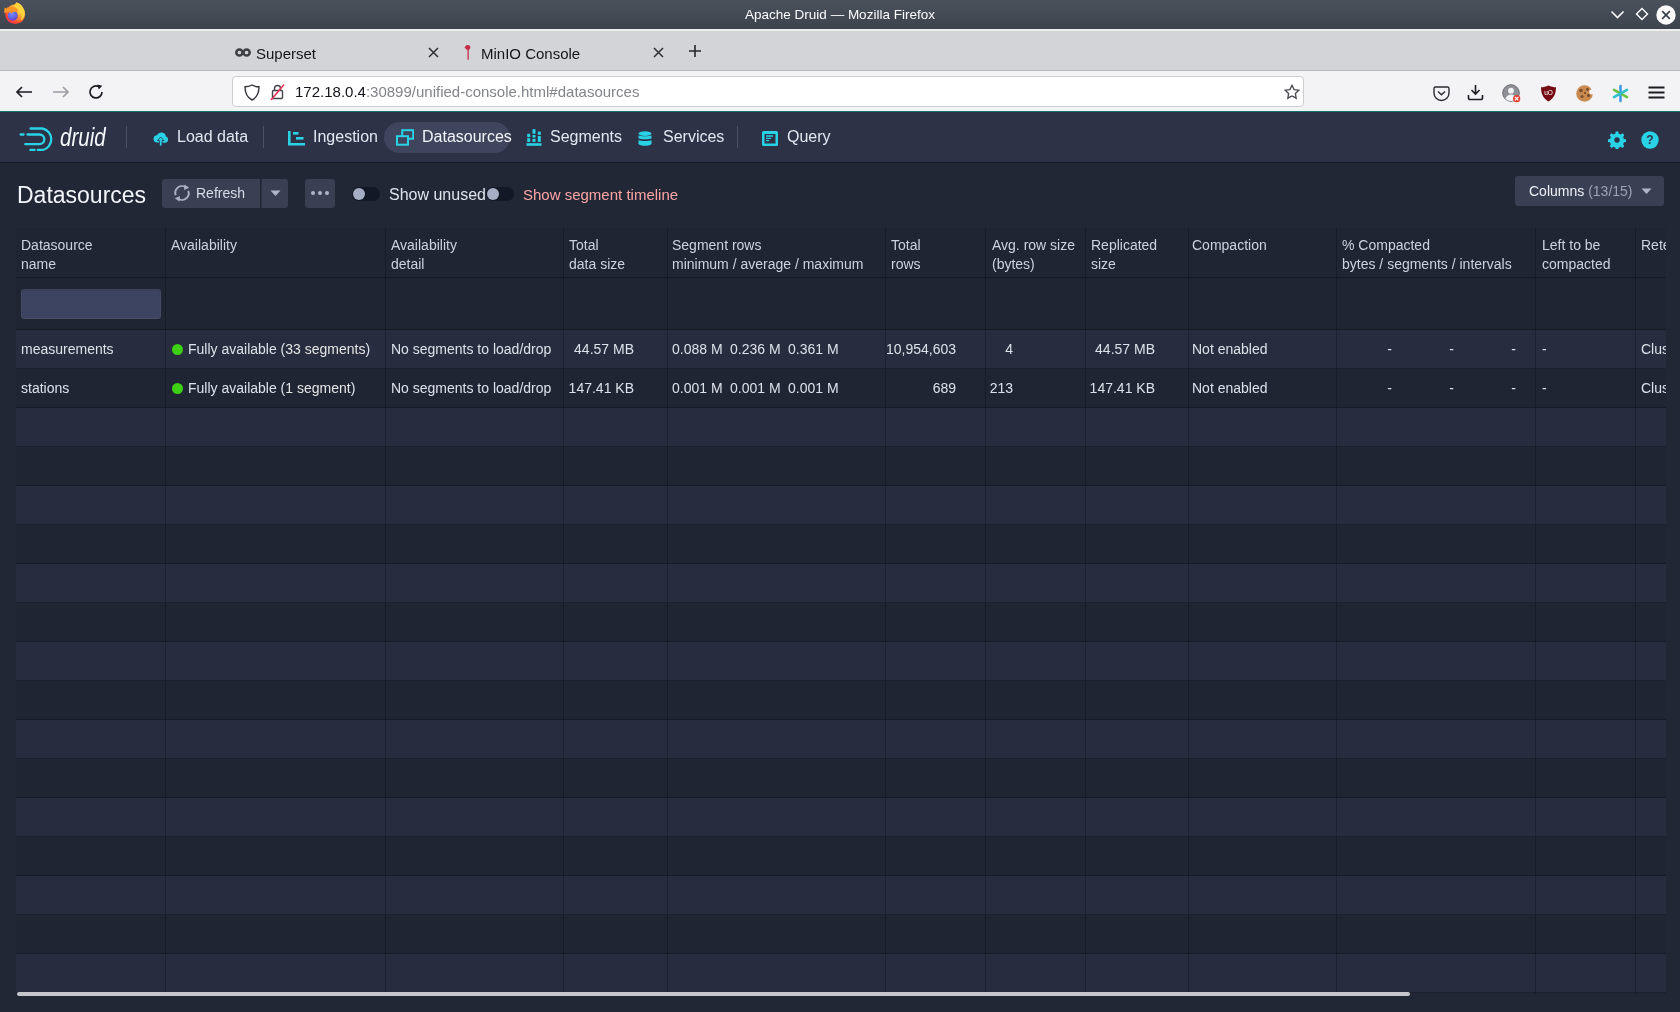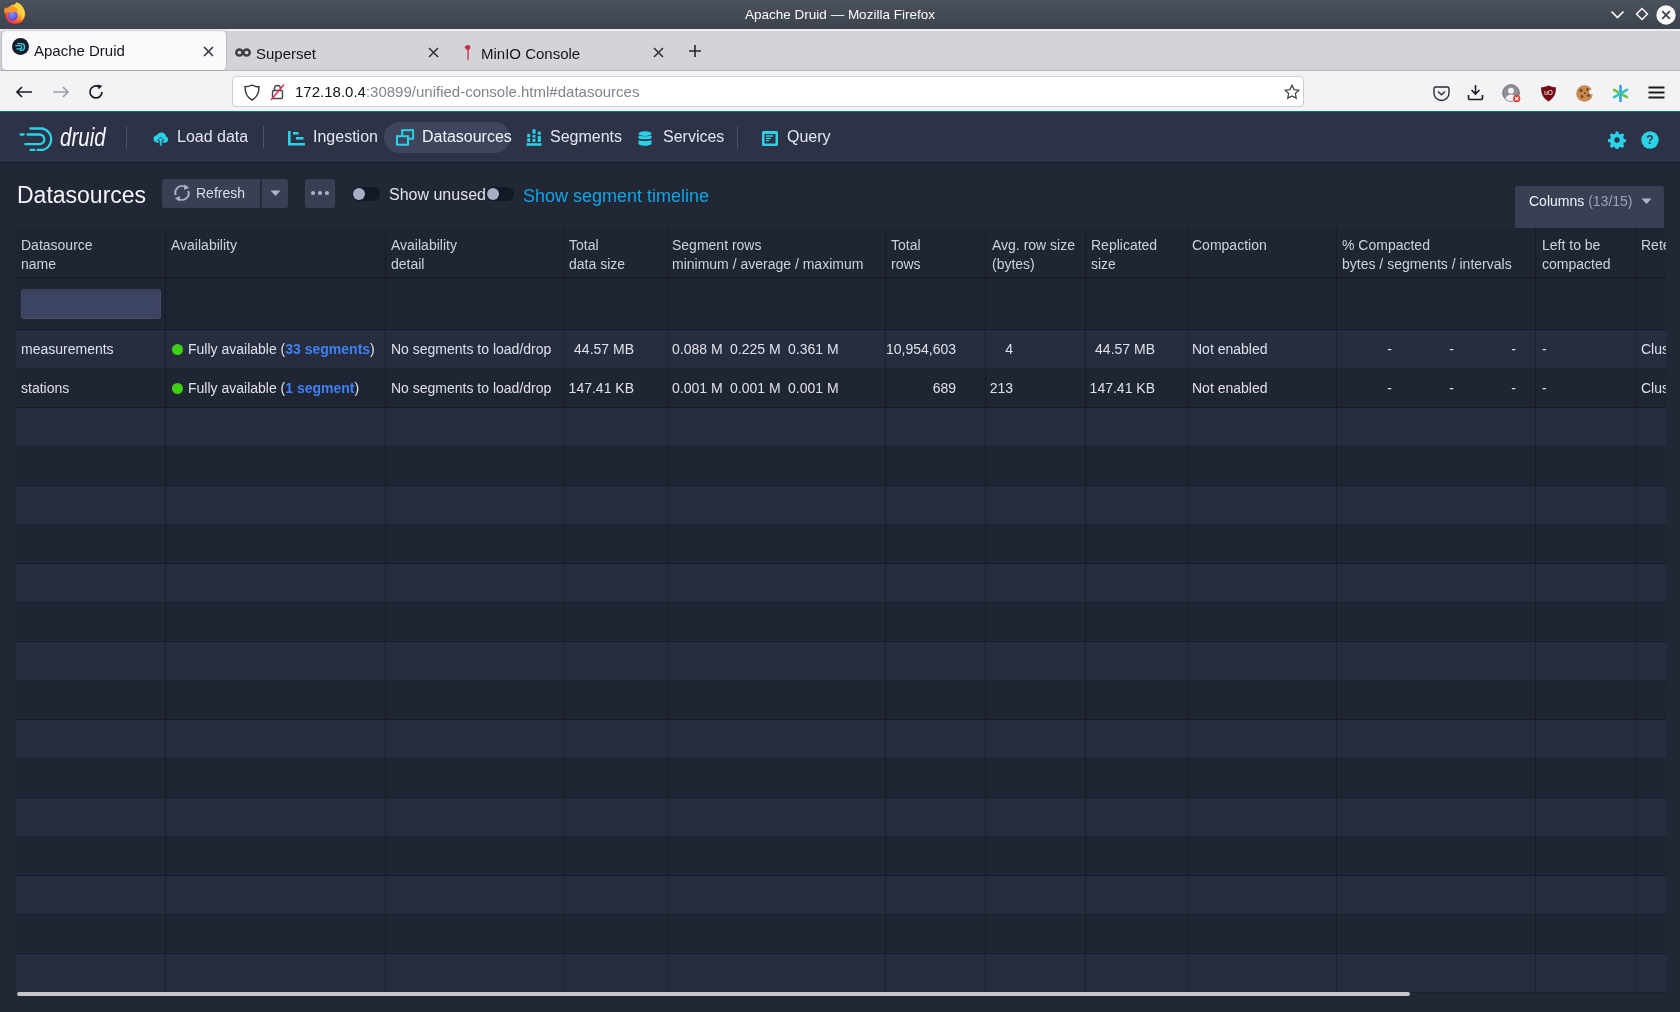--- a/index.html
+++ b/index.html
@@ -38,21 +38,21 @@
   
   #table { position:absolute; left:16px; top:228px; width:1650px; height:766px;
     background:#202534; overflow:hidden; }
   .rowL { background:#272c3e; }
   .rowD { background:#202534; }
   .trow { position:absolute; left:0; width:1650px; height:39px; border-bottom:1px solid rgba(0,0,0,.25); }
   .cell { position:absolute; top:0; height:39px; line-height:38px; font-size:14px; color:#dde1ea; white-space:nowrap; }
   .cellr { text-align:right; }
   .vline { position:absolute; top:0; width:1px; height:766px; background:rgba(0,0,0,.22); }
   .hdrtxt { position:absolute; font-size:14px; color:#ccd2df; line-height:19px; }
-  a.blue { color:#3b82f6; text-decoration:none;font-weight:bold; }
+  a.blue { color:#e5e5e5; text-decoration:none; }
 </style>
 </head>
 <body>
 
 <div id="titlebar">
   <svg class="abs" style="left:3px;top:1px" width="26" height="26" viewBox="0 0 26 26">
     <defs>
       <radialGradient id="fxbody" cx="72%" cy="18%" r="98%">
         <stop offset="0%" stop-color="#ffe14b"></stop>
           <stop offset="30%" stop-color="#ffbe3a"></stop>
@@ -79,33 +79,20 @@
     <rect x="4.1" y="4.1" width="7.8" height="7.8" transform="rotate(45 8 8)" stroke="#fcfcfd" stroke-width="1.4" fill="none"></rect>
   </svg>
   <svg class="abs" style="left:1656px;top:5px" width="20" height="20" viewBox="0 0 20 20">
     <circle cx="10" cy="10" r="9.7" fill="#fbfbfc"></circle>
     <path d="M6.2 6.2 L13.8 13.8 M13.8 6.2 L6.2 13.8" stroke="#3a414a" stroke-width="1.7"></path>
   </svg>
 </div>
 
 <div id="tabbar">
   <div class="topline"></div>
-  <div class="tab-active">
-    <svg class="abs" style="left:10px;top:7px" width="17" height="17" viewBox="0 0 17 17">
-      <circle cx="8.5" cy="8.5" r="8.5" fill="#171c2a"></circle>
-      <g stroke="#2cd3e5" stroke-width="1.4" fill="none">
-        <path d="M5.2 5.6 H9.2 A3.3 3.3 0 0 1 9.2 12.2 H7.6"></path>
-        <path d="M3.2 7.6 H8.2 A1.6 1.6 0 0 1 8.2 10.8 H4.4" stroke-width="1.2"></path>
-      </g>
-    </svg>
-    <div class="abs tablabel" style="left:32px;top:11px">Apache Druid</div>
-    <svg class="abs" style="left:200px;top:14px" width="13" height="13" viewBox="0 0 13 13">
-      <path d="M2 2 L11 11 M11 2 L2 11" stroke="#2f3036" stroke-width="1.5"></path>
-    </svg>
-  </div>
 
   <svg class="abs" style="left:235px;top:17px" width="16" height="13" viewBox="0 0 16 13">
     <circle cx="4.4" cy="6.5" r="3.1" stroke="#3e3f44" stroke-width="2.5" fill="none"></circle>
     <circle cx="11.6" cy="6.5" r="3.1" stroke="#3e3f44" stroke-width="2.5" fill="none"></circle>
   </svg>
   <div class="abs tablabel" style="left:256px;top:16px">Superset</div>
   <svg class="abs" style="left:427px;top:17px" width="13" height="13" viewBox="0 0 13 13">
     <path d="M2 2 L11 11 M11 2 L2 11" stroke="#2f3036" stroke-width="1.5"></path>
   </svg>
 
@@ -306,23 +293,23 @@
         <circle cx="10" cy="3" r="2" fill="#aeb7c8"></circle>
         <circle cx="17" cy="3" r="2" fill="#aeb7c8"></circle>
     </svg>
   </div>
 
   <div class="abs" style="left:352px;top:187px;width:28px;height:14px;background:#131826;border-radius:7px;"></div>
   <div class="abs" style="left:353px;top:188px;width:12px;height:12px;background:#a5aec2;border-radius:50%;"></div>
   <div class="abs" style="left:389px;top:186px;font-size:16px;color:#dfe3ec;">Show unused</div>
   <div class="abs" style="left:486px;top:187px;width:28px;height:14px;background:#131826;border-radius:7px;"></div>
   <div class="abs" style="left:487px;top:188px;width:12px;height:12px;background:#a5aec2;border-radius:50%;"></div>
-  <div class="abs" style="left:523px;top:186px;font-size:18px;color:#0ea5e9;">Show segment timeline</div>
-
-  <div class="btn" style="left:1515px;top:186px;width:149px;height:44px;">
+  <div class="abs" style="left:523px;top:186px;font-size:15px;color:#fca5a5;">Show segment timeline</div>
+
+  <div class="btn" style="left:1515px;top:176px;width:149px;height:30px;">
     <span class="abs" style="left:14px;top:7px;color:#eef1f6;">Columns <span style="color:#9aa3b5">(13/15)</span></span>
     <svg class="abs" style="left:126px;top:12px" width="11" height="7" viewBox="0 0 11 7">
         <path d="M0.5 0.5 L5.5 6 L10.5 0.5 Z" fill="#aeb7c8"></path>
       </svg>
   </div>
 </div>
 
 <div id="table">
 
   <div class="abs" style="left:0;top:0;width:1650px;height:50px;border-bottom:1px solid rgba(0,0,0,.28);">
@@ -344,21 +331,21 @@
     <div class="abs" style="left:5px;top:11px;width:140px;height:30px;background:#3d4462;border-radius:3px;box-shadow:inset 0 0 0 1px rgba(255,255,255,.07), inset 0 1px 2px rgba(0,0,0,.3);"></div>
   </div>
 
   <div class="trow rowL" style="top:102px">
     <div class="cell" style="left:5px">measurements</div>
     <div class="abs" style="left:156px;top:14px;width:11px;height:11px;border-radius:50%;background:#3dd015;"></div>
     <div class="cell" style="left:172px">Fully available (<a class="blue">33 segments</a>)</div>
     <div class="cell" style="left:375px">No segments to load/drop</div>
     <div class="cell cellr" style="left:518px;width:100px">44.57 MB</div>
     <div class="cell" style="left:656px">0.088 M</div>
-    <div class="cell" style="left:714px">0.225 M</div>
+    <div class="cell" style="left:714px">0.236 M</div>
     <div class="cell" style="left:772px">0.361 M</div>
     <div class="cell cellr" style="left:840px;width:100px">10,954,603</div>
     <div class="cell cellr" style="left:897px;width:100px">4</div>
     <div class="cell cellr" style="left:1039px;width:100px">44.57 MB</div>
     <div class="cell" style="left:1176px">Not enabled</div>
     <div class="cell cellr" style="left:1276px;width:100px">-</div>
     <div class="cell cellr" style="left:1338px;width:100px">-</div>
     <div class="cell cellr" style="left:1400px;width:100px">-</div>
     <div class="cell" style="left:1526px">-</div>
     <div class="cell" style="left:1625px">Cluster default: P2147483647D</div>

